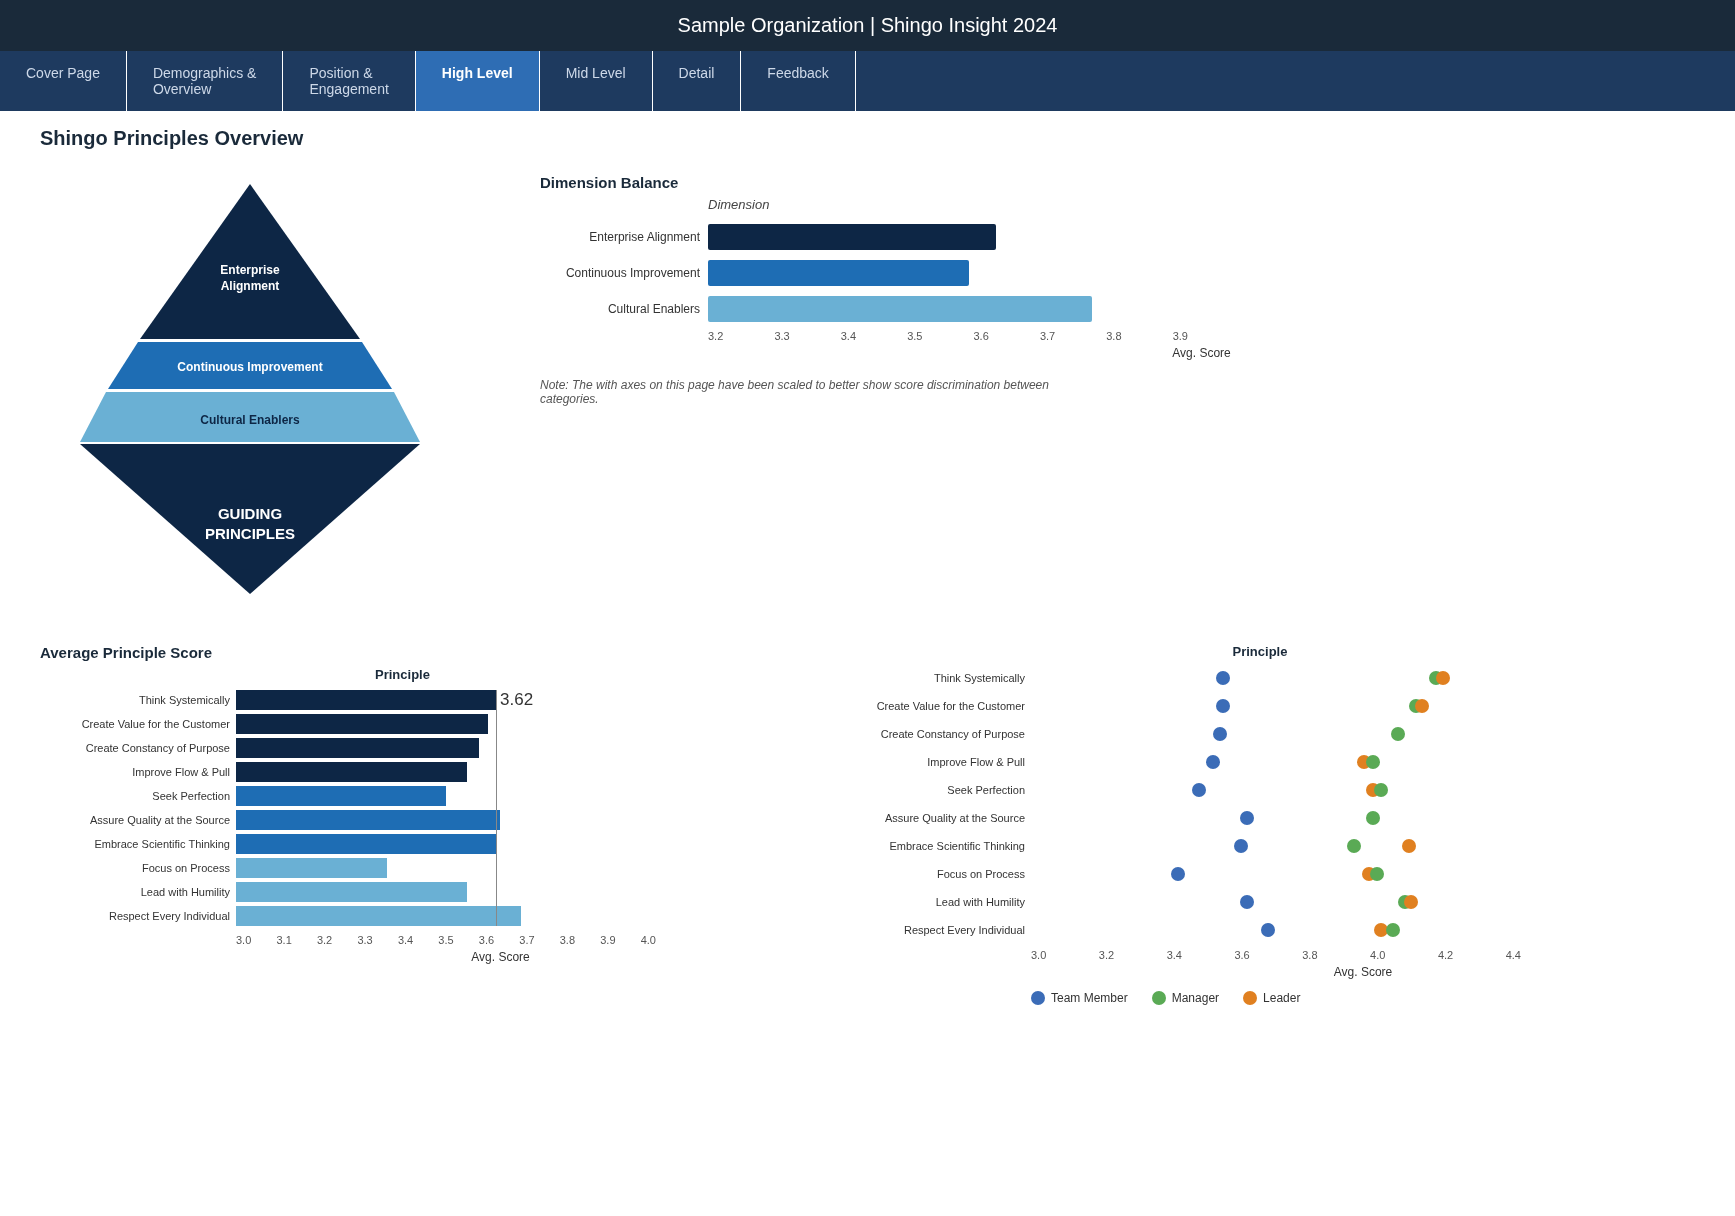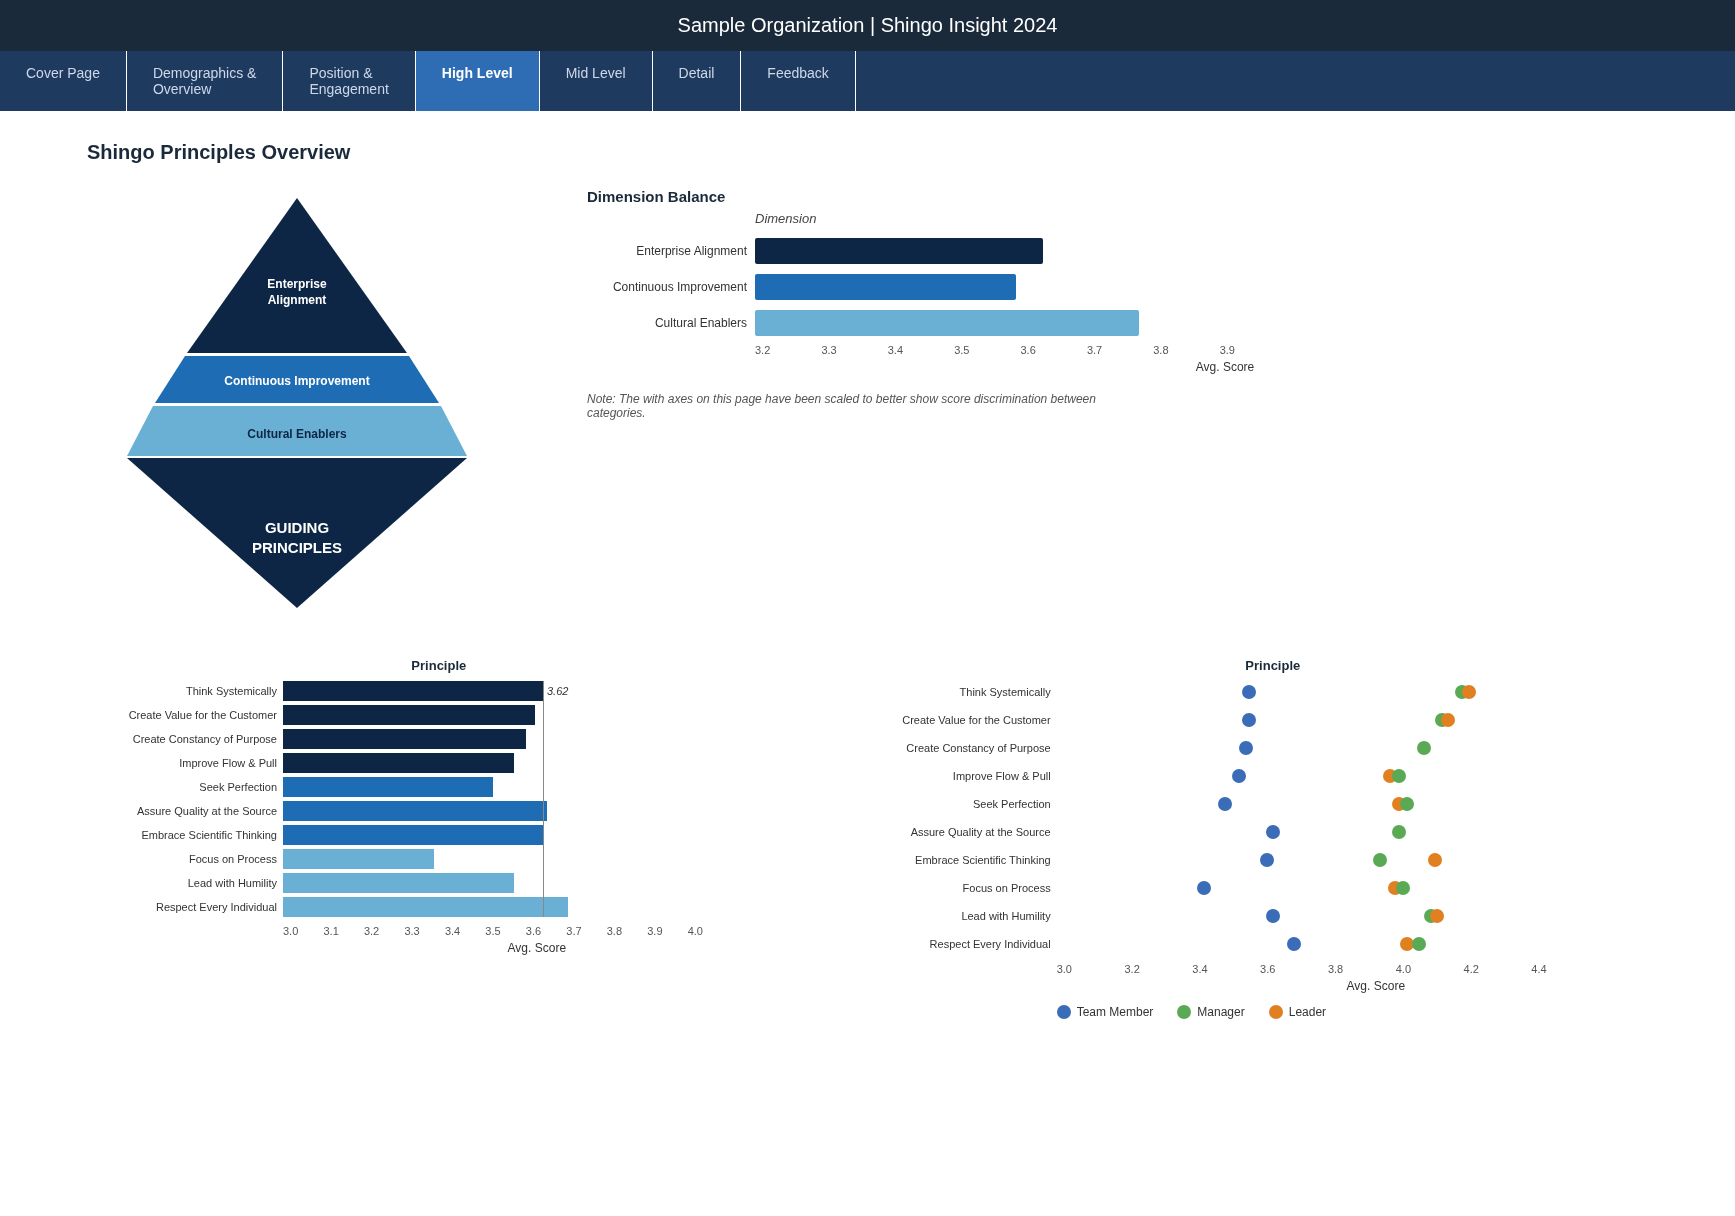--- a/index.html
+++ b/index.html
@@ -8,21 +8,21 @@
     
     .header { background: #1a2a3a; color: #fff; text-align: center; padding: 14px; font-size: 20px; font-weight: bold; }
     .header span { font-weight: normal; }
 
     
     .nav { background: #1e3a5f; display: flex; }
     .nav-item { padding: 14px 26px; color: #cdd8e8; font-size: 14px; cursor: pointer; border-right: 1px solid #ffffff; }
     .nav-item.active { background: #2e6db4; color: #fff; font-weight: bold; }
 
     
-    .main { padding: 30px 40px; margin-left: 47px; }
+    .main { padding: 16px 40px; }
     .section-title { font-size: 20px; font-weight: bold; color: #1a2a3a; margin-bottom: 24px; }
 
     
     .top-row { display: flex; gap: 80px; margin-bottom: 40px; }
 
     
     .pyramid-container { width: 420px; display: flex; flex-direction: column; align-items: center; justify-content: center; }
     .diamond { position: relative; width: 340px; height: 420px; }
 
     
@@ -40,21 +40,21 @@
     .note { font-size: 12px; color: #555; font-style: italic; margin-top: 14px; max-width: 560px; }
 
     
     .bottom-row { display: flex; gap: 60px; }
     .avg-principle { flex: 1; }
     .avg-principle-pos { flex: 1.2; }
     .hbar-row { display: flex; align-items: center; gap: 6px; }
     .hbar-label { width: 190px; text-align: right; font-size: 11px; color: #333; flex-shrink: 0; }
     .hbar-wrap { flex: 1; position: relative; display: flex; align-items: center; }
     .hbar { height: 20px; background: #1e6db4; }
-    .hbar-val { font-size: 11px; color: #333; margin-left: 4px; font-style: italic; }
+    .hbar-val { font-size: 17px; color: #333; margin-left: 4px; }
     .dot-row { display: flex; align-items: center; gap: 6px; }
     .dot-label { width: 200px; text-align: right; font-size: 11px; color: #333; flex-shrink: 0; }
     .dot-area { flex: 1; position: relative; height: 22px; }
     .dot { position: absolute; width: 14px; height: 14px; border-radius: 50%; top: 4px; transform: translateX(-50%); }
     .dot-blue { background: #3b6cb7; }
     .dot-green { background: #5aaa55; }
     .dot-orange { background: #e08020; }
     .legend { display: flex; gap: 24px; margin-top: 12px; margin-left: 206px; }
     .legend-item { display: flex; align-items: center; gap: 6px; font-size: 12px; color: #333; }
     .legend-dot { width: 14px; height: 14px; border-radius: 50%; }
@@ -152,20 +152,21 @@
         </div>
         <div class="axis-label">Avg. Score</div>
       </div>
       <div class="note" style="margin-top:18px;">Note: The  with axes on this page have been scaled to better show score discrimination between categories.</div>
     </div>
   </div>
 
   <div class="bottom-row">
 
     <div class="avg-principle">
+      <div class="chart-title">Average Principle Score</div>
       <div class="principle-header">Principle</div>
 
       <div style="position:relative;">
 
         <div style="position:relative;">
 
           <div class="hbar-row">
             <div class="hbar-label">Think Systemically</div>
             <div class="hbar-wrap">
               <div class="hbar" style="width:260px; background:#0d2645;"></div>

